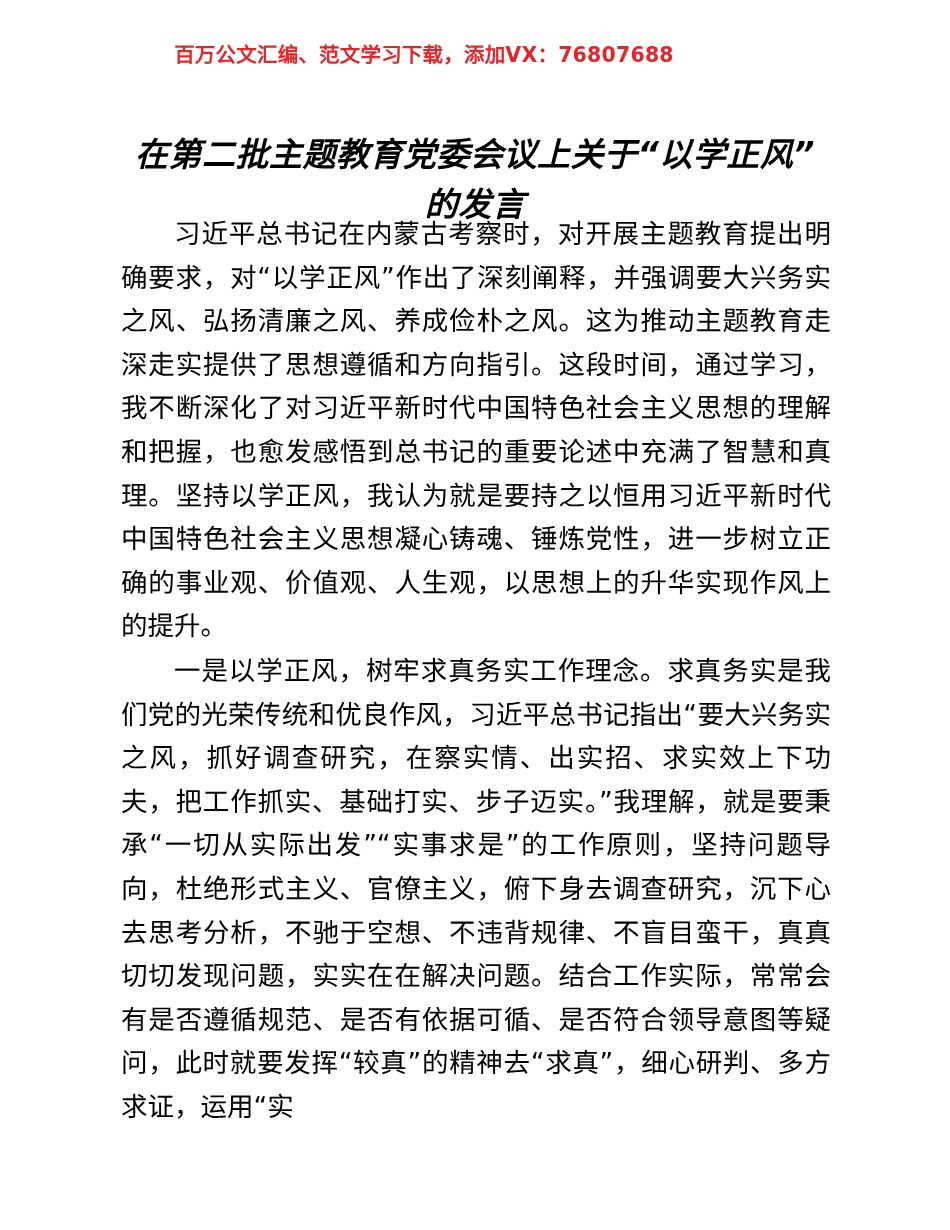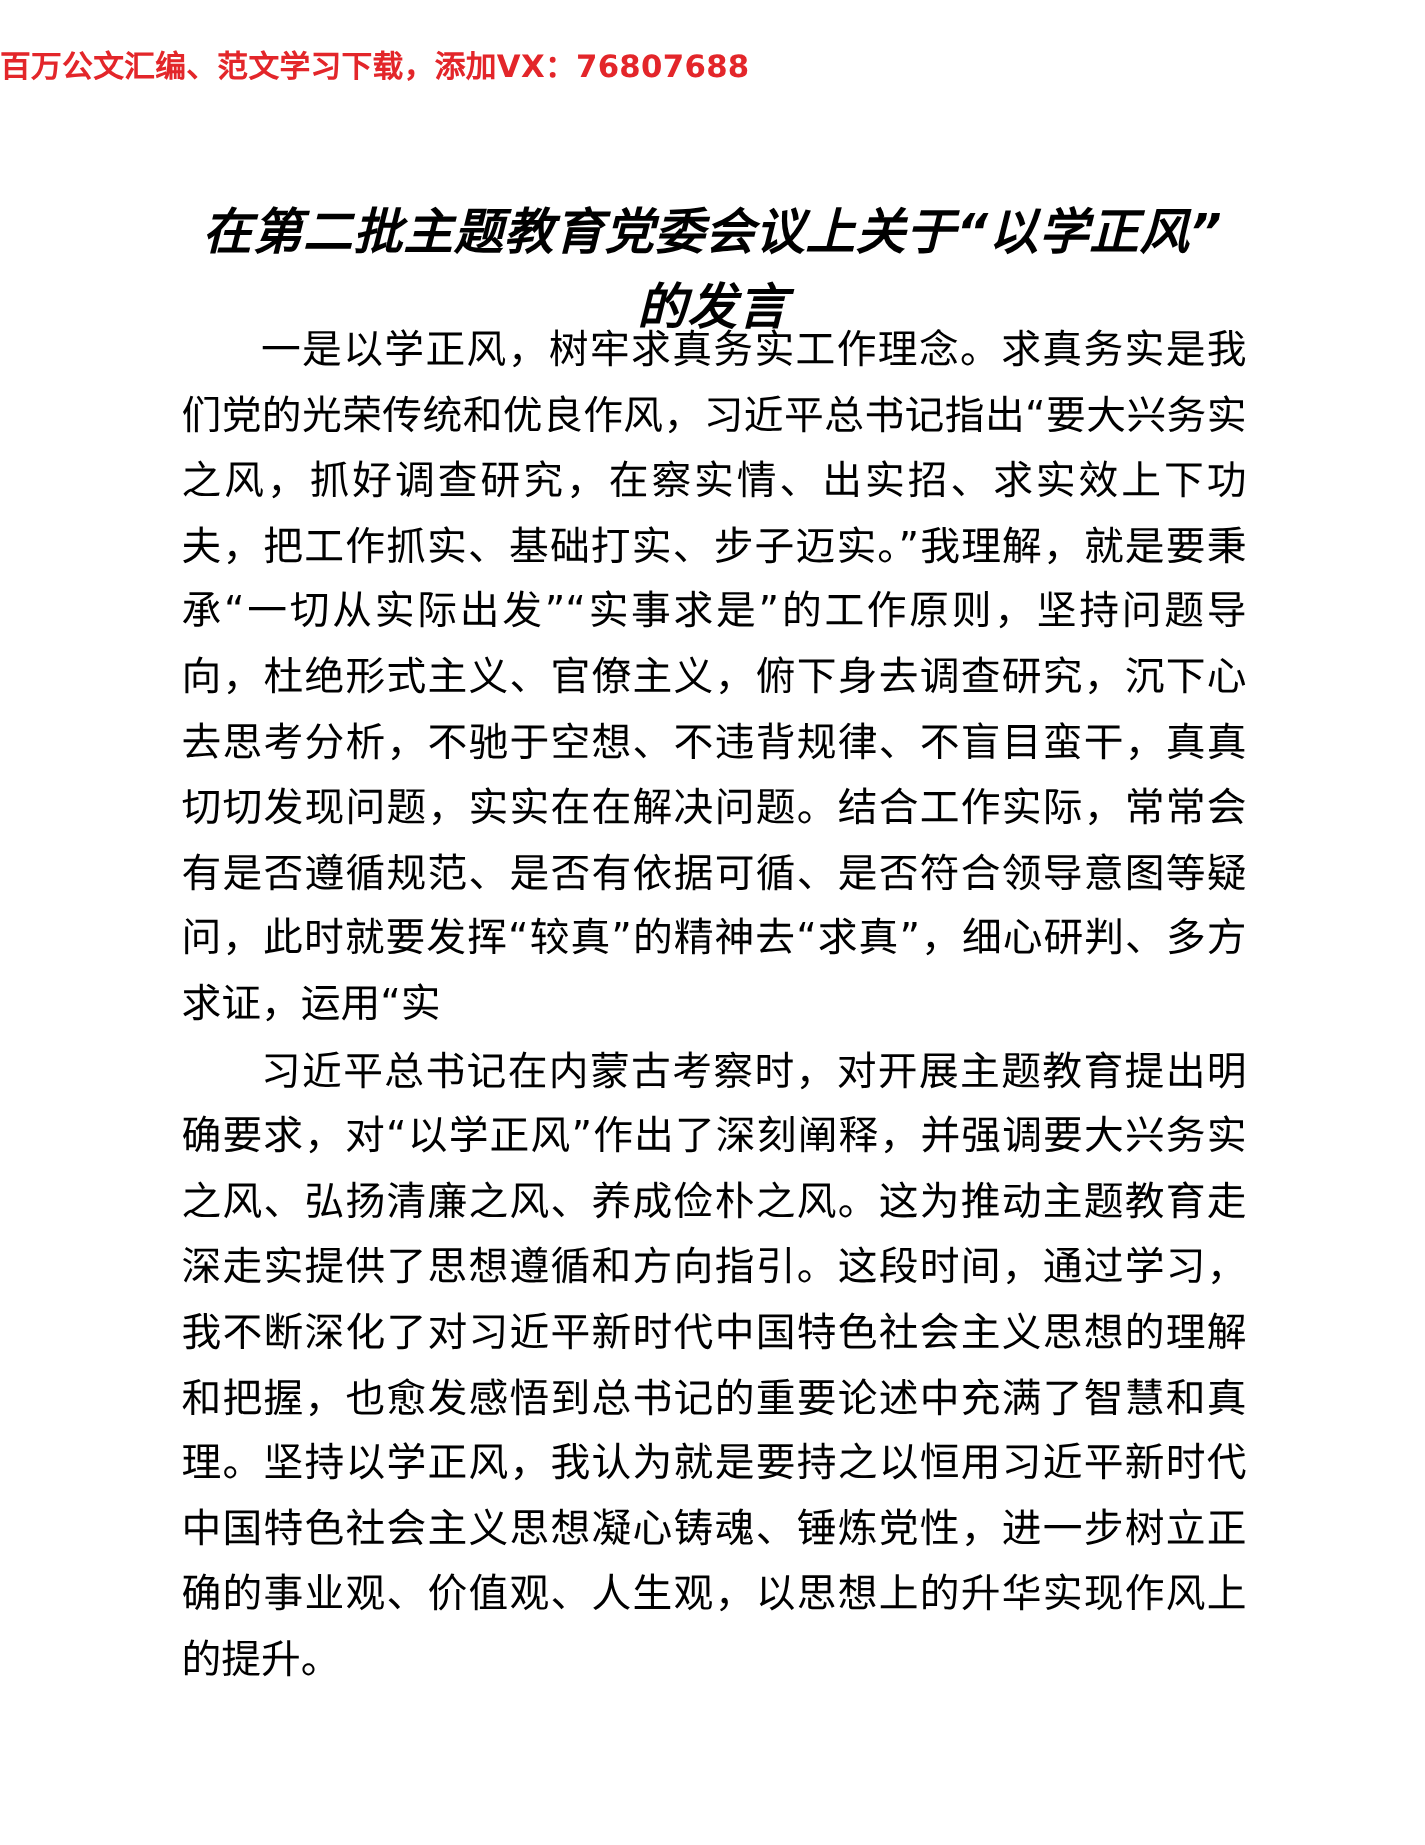--- a/index.html
+++ b/index.html
@@ -20,23 +20,24 @@
     position: relative;
     width: 950px;
     height: 1230px;
     background: #ffffff;
     box-sizing: border-box;
   }
 
   
   .promo-banner {
     position: absolute;
-    top: 32px;
+    top: 43px;
     left: 0;
     width: 848px;
+    text-align: center;
     line-height: 1.2;
   }
   .promo-text {
     display: inline-block;
     color: #e3262a;
     font-size: 20.5px;
     font-weight: 700;
     letter-spacing: 0.2px;
     white-space: nowrap;
   }
@@ -83,17 +84,17 @@
 
 <div class="page">
 
   <div class="promo-banner">
     <span class="promo-text">百万公文汇编、范文学习下载，添加VX：76807688</span>
   </div>
 
   <h1 class="doc-title">在第二批主题教育党委会议上关于“以学正风”的发言</h1>
 
   <div class="doc-body">
+    <p class="para">习近平总书记在内蒙古考察时，对开展主题教育提出明确要求，对“以学正风”作出了深刻阐释，并强调要大兴务实之风、弘扬清廉之风、养成俭朴之风。这为推动主题教育走深走实提供了思想遵循和方向指引。这段时间，通过学习，我不断深化了对习近平新时代中国特色社会主义思想的理解和把握，也愈发感悟到总书记的重要论述中充满了智慧和真理。坚持以学正风，我认为就是要持之以恒用习近平新时代中国特色社会主义思想凝心铸魂、锤炼党性，进一步树立正确的事业观、价值观、人生观，以思想上的升华实现作风上的提升。</p>
     <p class="para">一是以学正风，树牢求真务实工作理念。求真务实是我们党的光荣传统和优良作风，习近平总书记指出“要大兴务实之风，抓好调查研究，在察实情、出实招、求实效上下功夫，把工作抓实、基础打实、步子迈实。”我理解，就是要秉承“一切从实际出发”“实事求是”的工作原则，坚持问题导向，杜绝形式主义、官僚主义，俯下身去调查研究，沉下心去思考分析，不驰于空想、不违背规律、不盲目蛮干，真真切切发现问题，实实在在解决问题。结合工作实际，常常会有是否遵循规范、是否有依据可循、是否符合领导意图等疑问，此时就要发挥“较真”的精神去“求真”，细心研判、多方求证，运用“实</p>
-    <p class="para">习近平总书记在内蒙古考察时，对开展主题教育提出明确要求，对“以学正风”作出了深刻阐释，并强调要大兴务实之风、弘扬清廉之风、养成俭朴之风。这为推动主题教育走深走实提供了思想遵循和方向指引。这段时间，通过学习，我不断深化了对习近平新时代中国特色社会主义思想的理解和把握，也愈发感悟到总书记的重要论述中充满了智慧和真理。坚持以学正风，我认为就是要持之以恒用习近平新时代中国特色社会主义思想凝心铸魂、锤炼党性，进一步树立正确的事业观、价值观、人生观，以思想上的升华实现作风上的提升。</p>
   </div>
 
 </div>
 
 </body></html>

